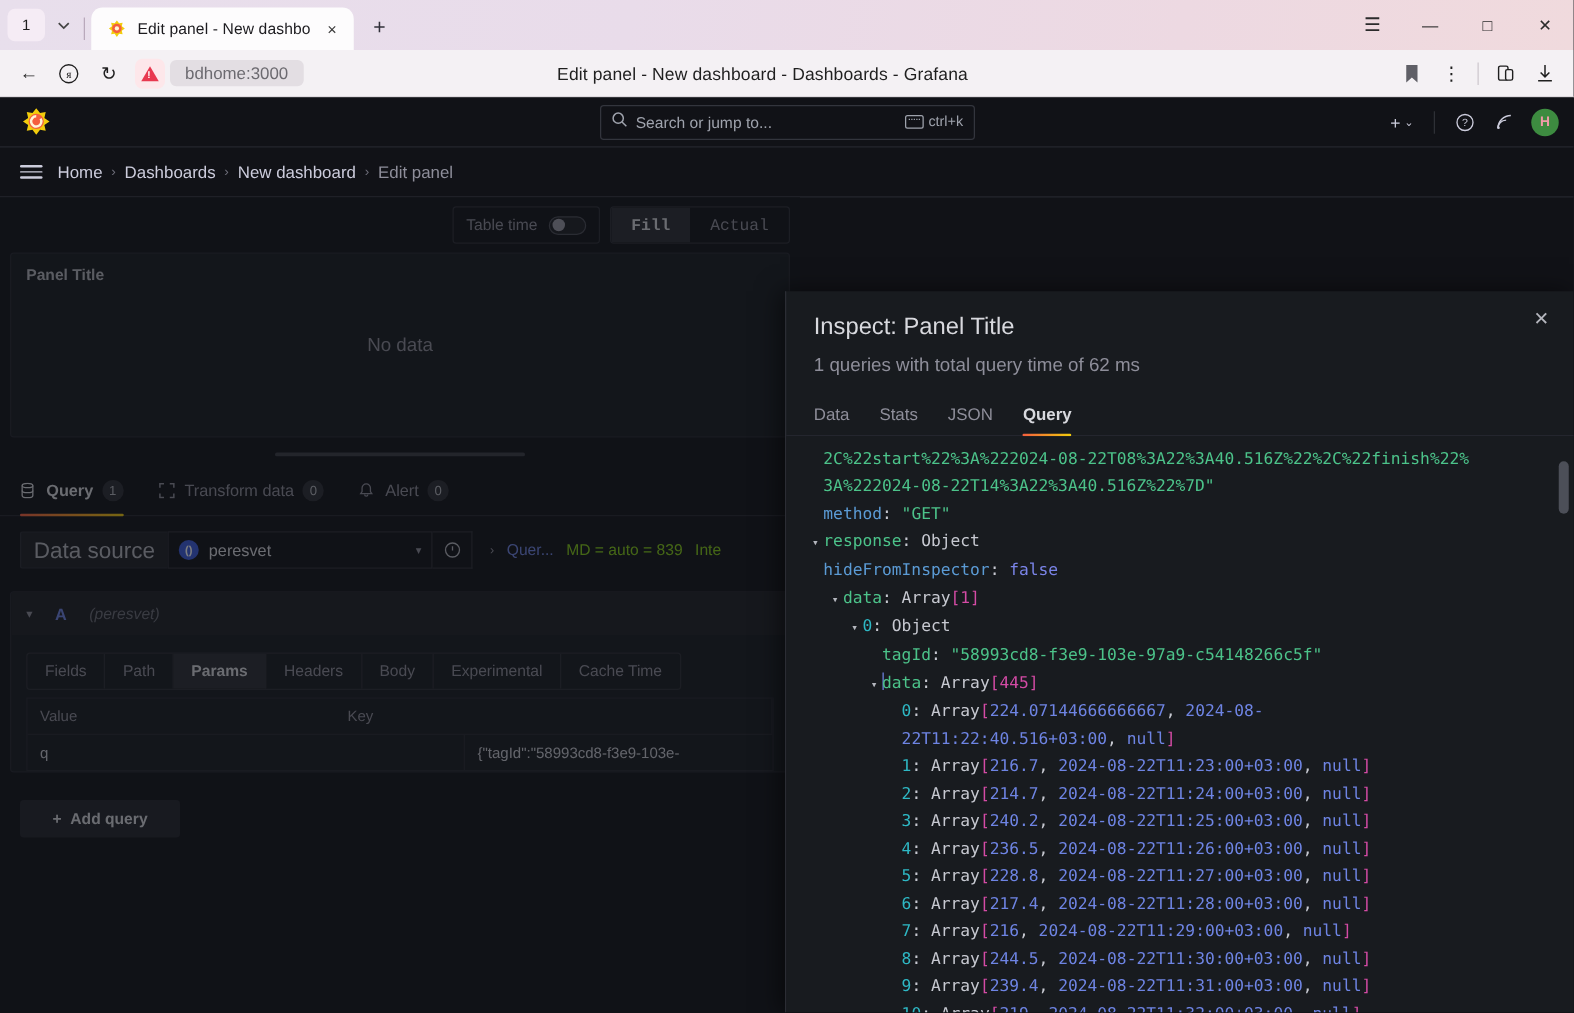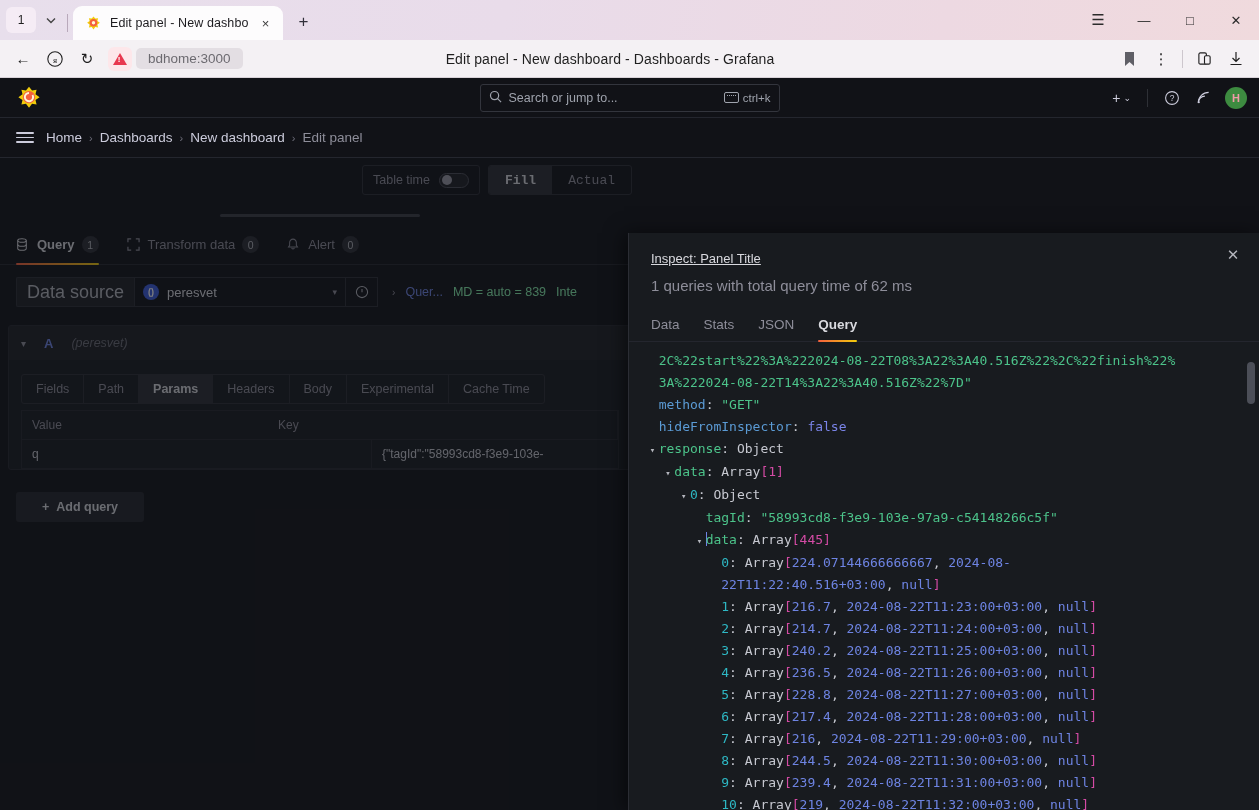--- a/index.html
+++ b/index.html
@@ -314,21 +314,21 @@
     display: flex; align-items: center; justify-content: center;
     color: #b4b6bd; font-size: 13px;
   }
   .qopts {
     display: flex; align-items: center; gap: 10px;
     margin-left: 14px; font-size: 12.5px;
     white-space: nowrap; overflow: hidden;
   }
   .qopts .caret { color: #8e8e9a; font-size: 10px; }
   .qopts .lbl { color: #6e84e3; }
-  .qopts .kv { color: #86efac; }
+  .qopts .kv { color: #84cc16; }
 
   .queryrow {
     margin: 18px 8px 0;
     background: #181b1f;
     border: 1px solid #24262e; border-radius: 3px;
   }
   .qr-head {
     height: 34px; display: flex; align-items: center;
     gap: 18px; padding: 0 12px;
     background: #1d1f25;
@@ -386,21 +386,21 @@
   
   .drawer {
     position: absolute; top: 155px; right: 0;
     width: 631px; height: 577px;
     background: #181b1f;
     border-left: 1px solid #2b2d34;
     box-shadow: -4px 0 18px rgba(0,0,0,0.5);
     display: flex; flex-direction: column;
   }
   .drawer-head { padding: 18px 22px 0; position: relative; }
-  .drawer-title { font-size: 13px; color: #d8d9de; font-weight: normal; text-decoration: underline; }
+  .drawer-title { font-size: 19px; color: #d8d9de; font-weight: normal; }
   .drawer-sub { font-size: 15px; color: #8e8e9a; margin-top: 11px; }
   .drawer-close {
     position: absolute; right: 16px; top: 12px;
     width: 20px; height: 20px;
     display: flex; align-items: center; justify-content: center;
     color: #b4b6bd; font-size: 15px;
   }
   .dtabs {
     display: flex; gap: 24px; padding: 0 22px;
     margin-top: 14px;
@@ -599,20 +599,24 @@
         <span class="switch">
             <span class="knob"></span>
           </span>
       </div>
       <div class="segmented">
         <div class="seg active">Fill</div>
         <div class="seg">Actual</div>
       </div>
     </div>
 
+    <div class="vizpanel">
+      <div class="ptitle">Panel Title</div>
+      <div class="nodata">No data</div>
+    </div>
     <div class="drag-handle"></div>
 
     <div class="qtabs">
       <div class="qtab active">
         <span class="ico">
           <svg width="12" height="13" viewBox="0 0 12 14">
               <ellipse cx="6" cy="2.6" rx="4.6" ry="1.9" stroke="#d8d9de" stroke-width="1.1" fill="none"></ellipse>
               <path d="M1.4 2.6 V11.2 a4.6 1.9 0 0 0 9.2 0 V2.6" stroke="#d8d9de" stroke-width="1.1" fill="none"></path>
               <path d="M1.4 6.9 a4.6 1.9 0 0 0 9.2 0" stroke="#d8d9de" stroke-width="1.1" fill="none"></path>
             </svg>
@@ -707,22 +711,22 @@
       <div class="dtab">Stats</div>
       <div class="dtab">JSON</div>
       <div class="dtab active">Query</div>
     </div>
 
     <div class="json-view">
       <div id="json-lines">
           <div class="jline">  <span class="jstr">2C%22start%22%3A%222024-08-22T08%3A22%3A40.516Z%22%2C%22finish%22%</span></div>
           <div class="jline">  <span class="jstr">3A%222024-08-22T14%3A22%3A40.516Z%22%7D"</span></div>
           <div class="jline">  <span class="jkey-b">method</span>: <span class="jstr">"GET"</span></div>
+          <div class="jline">  <span class="jarrow">▾</span><span class="jkey">response</span>: <span class="jtype">Object</span></div>
           <div class="jline">  <span class="jkey-b">hideFromInspector</span>: <span class="jbool">false</span></div>
-          <div class="jline">  <span class="jarrow">▾</span><span class="jkey">response</span>: <span class="jtype">Object</span></div>
           <div class="jline">    <span class="jarrow">▾</span><span class="jkey">data</span>: <span class="jtype">Array</span><span class="jcount">[1]</span></div>
           <div class="jline">      <span class="jarrow">▾</span><span class="jidx">0</span>: <span class="jtype">Object</span></div>
           <div class="jline">        <span class="jkey">tagId</span>: <span class="jstr">"58993cd8-f3e9-103e-97a9-c54148266c5f"</span></div>
           <div class="jline">        <span class="jarrow">▾</span><span class="jcursor"></span><span class="jkey">data</span>: <span class="jtype">Array</span><span class="jcount">[445]</span></div>
           <div class="jline">          <span class="jidx">0</span>: <span class="jtype">Array</span><span class="jbracket">[</span><span class="jnum">224.07144666666667</span><span class="jtype">, </span><span class="jnum">2024-08-</span></div>
           <div class="jline">          <span class="jnum">22T11:22:40.516+03:00</span><span class="jtype">, </span><span class="jnum">null</span><span class="jbracket">]</span></div>
           <div class="jline">          <span class="jidx">1</span>: <span class="jtype">Array</span><span class="jbracket">[</span><span class="jnum">216.7</span><span class="jtype">, </span><span class="jnum">2024-08-22T11:23:00+03:00</span><span class="jtype">, </span><span class="jnum">null</span><span class="jbracket">]</span></div>
           <div class="jline">          <span class="jidx">2</span>: <span class="jtype">Array</span><span class="jbracket">[</span><span class="jnum">214.7</span><span class="jtype">, </span><span class="jnum">2024-08-22T11:24:00+03:00</span><span class="jtype">, </span><span class="jnum">null</span><span class="jbracket">]</span></div>
           <div class="jline">          <span class="jidx">3</span>: <span class="jtype">Array</span><span class="jbracket">[</span><span class="jnum">240.2</span><span class="jtype">, </span><span class="jnum">2024-08-22T11:25:00+03:00</span><span class="jtype">, </span><span class="jnum">null</span><span class="jbracket">]</span></div>
           <div class="jline">          <span class="jidx">4</span>: <span class="jtype">Array</span><span class="jbracket">[</span><span class="jnum">236.5</span><span class="jtype">, </span><span class="jnum">2024-08-22T11:26:00+03:00</span><span class="jtype">, </span><span class="jnum">null</span><span class="jbracket">]</span></div>

